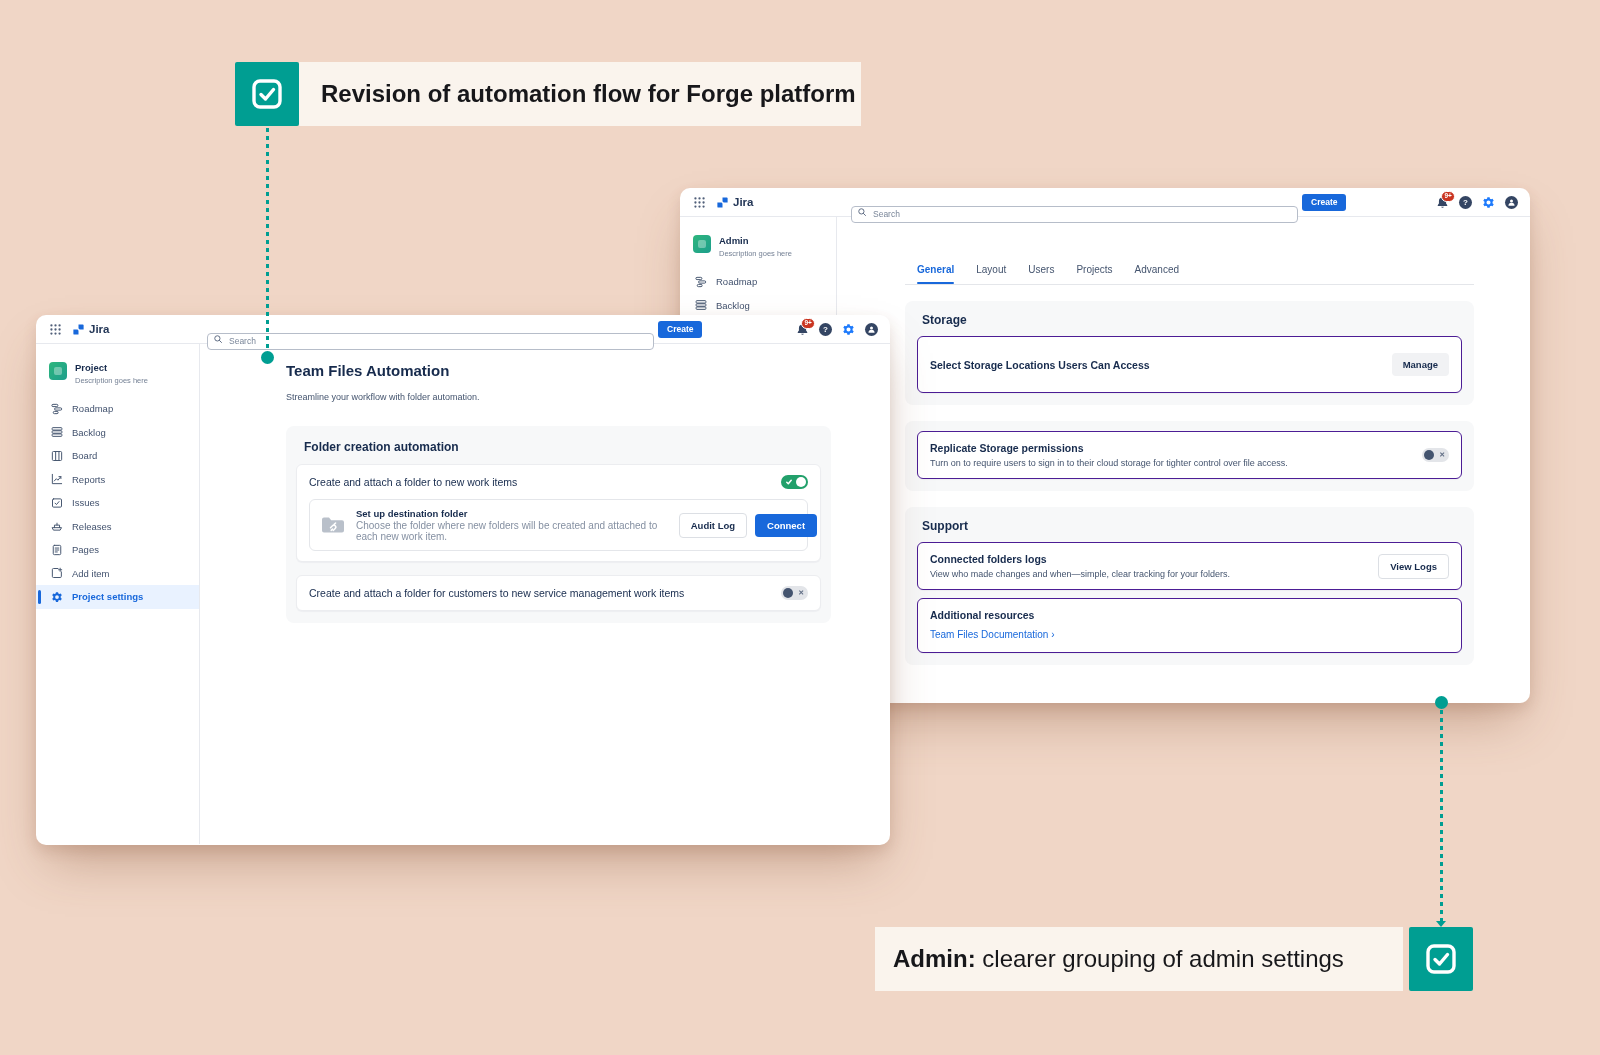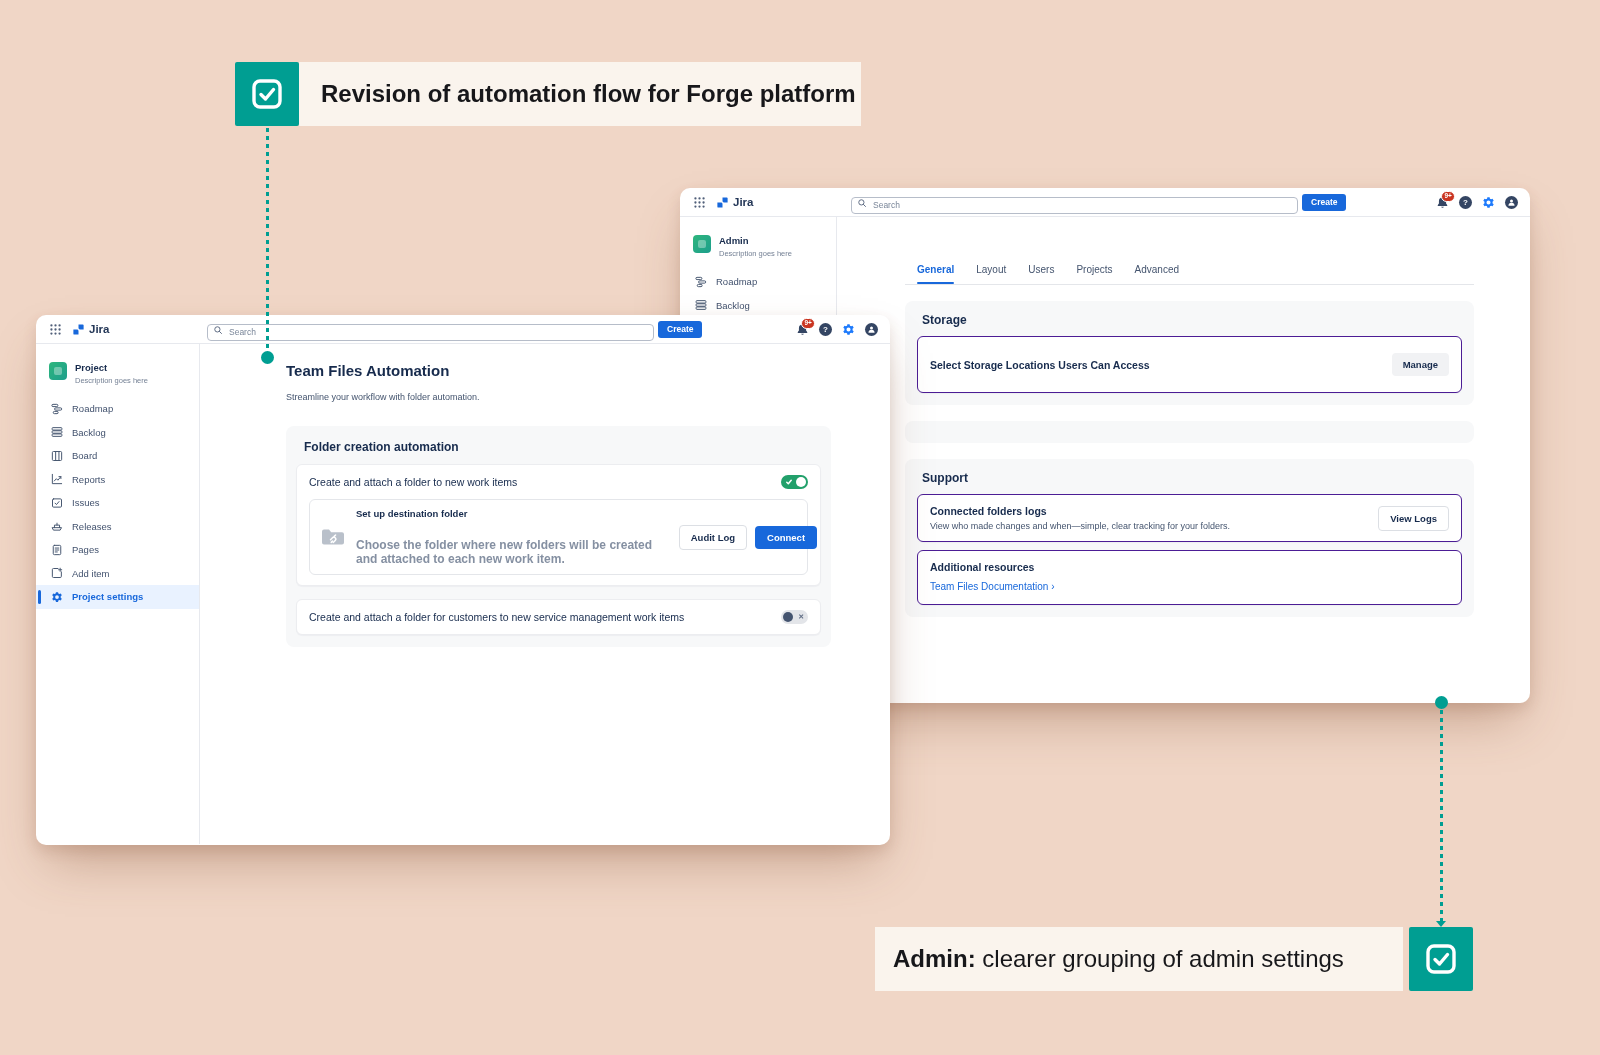--- a/index.html
+++ b/index.html
@@ -10,21 +10,21 @@
   .window { position:absolute; background:#fff; border-radius:10px; overflow:hidden;
             box-shadow:0 26px 48px -12px rgba(130,77,47,.38), 0 6px 14px rgba(130,77,47,.16); }
   .win-right { left:680px; top:188px; width:850px; height:515px; z-index:1; }
   .win-left  { left:36px;  top:315px; width:854px; height:530px; z-index:2; }
 
   .win-header { height:29px; border-bottom:1px solid #E7E9EE; display:flex; align-items:center;
                 padding:0 12px; position:relative; }
   .grid-btn { width:15px; height:15px; display:flex; align-items:center; justify-content:center; cursor:pointer; }
   .logo { display:flex; align-items:center; gap:4px; margin-left:9px; }
   .logo-text { font-size:11.5px; font-weight:600; color:#253858; }
-  .searchbox { position:absolute; left:171px; top:6px; width:447px; height:17px; }
+  .searchbox { position:absolute; left:171px; top:15px; width:447px; height:17px; }
   .searchbox input { width:100%; height:100%; border:1px solid #B6BDC9; border-radius:4px;
                      padding:0 6px 0 21px; font-size:8.5px; color:#44546E; outline:none;
                      font-family:"Liberation Sans", sans-serif; background:#fff; }
   .searchbox input::placeholder { color:#7A8699; }
   .searchbox .mag { position:absolute; left:6px; top:3.5px; }
   .create-btn { position:absolute; left:622px; top:5.5px; height:17px; padding:0 9px; background:#1868DB;
                 color:#fff; font-size:8.5px; font-weight:600; border:none; border-radius:3px; cursor:pointer;
                 font-family:"Liberation Sans", sans-serif; }
   .hicons { position:absolute; right:11px; top:0; height:29px; display:flex; align-items:center; gap:8px; }
   .hicon { position:relative; width:15px; height:15px; display:flex; align-items:center; justify-content:center; cursor:pointer; }
@@ -84,21 +84,21 @@
   .auto-section { margin-top:24px; width:545px; background:#F7F8F9; border-radius:8px; padding:12px 10px; }
   .auto-heading { font-size:12px; font-weight:bold; color:#172B4D; margin:2px 0 10px 8px; }
   .rule-card { background:#fff; border:1px solid #ECEDF0; border-radius:6px; padding:10px 12px;
                box-shadow:0 1px 1px rgba(9,30,66,.04); }
   .rule-row { display:flex; align-items:center; justify-content:space-between; gap:10px; }
   .rule-label { font-size:10.5px; color:#172B4D; }
   .subcard { margin-top:10px; border:1px solid #E4E6EA; border-radius:6px; padding:8px 10px;
              display:flex; align-items:center; gap:10px; }
   .folder-ic { flex:none; }
   .sub-title { font-size:9.5px; font-weight:bold; color:#172B4D; }
-  .sub-desc  { font-size:12px; color:#8590A2; margin-top:19px;font-weight:bold; }
+  .sub-desc  { font-size:10px; color:#8590A2; margin-top:1px; }
   .sub-actions { margin-left:auto; display:flex; gap:8px; align-items:center; }
   .rule-card2 { margin-top:13px; }
 
   
   .toggle { width:27px; height:14px; border-radius:8px; position:relative; flex:none; cursor:pointer; display:inline-block; }
   .toggle.on { background:#22A06B; }
   .toggle.on .knob { position:absolute; right:2px; top:2px; width:10px; height:10px; border-radius:50%; background:#fff; }
   .toggle.on svg { position:absolute; left:4.5px; top:4px; }
   .toggle.off { background:#E3E5E9; }
   .toggle.off .knob { position:absolute; left:2px; top:2px; width:10px; height:10px; border-radius:50%; background:#44546F; }
@@ -225,20 +225,30 @@
 
         <section class="section">
           <div class="section-heading">Storage</div>
           <div class="card tall">
             <div class="card-title">Select Storage Locations Users Can Access</div>
             <button class="btn-subtle">Manage</button>
           </div>
         </section>
 
         <section class="section">
+          <div class="card">
+            <div>
+              <div class="card-title">Replicate Storage permissions</div>
+              <div class="card-desc">Turn on to require users to sign in to their cloud storage for tighter control over file access.</div>
+            </div>
+            <span class="toggle off">
+              <span class="knob"></span>
+                <span class="x">✕</span>
+            </span>
+          </div>
         </section>
 
         <section class="section">
           <div class="section-heading">Support</div>
           <div class="card">
             <div>
               <div class="card-title">Connected folders logs</div>
               <div class="card-desc">View who made changes and when—simple, clear tracking for your folders.</div>
             </div>
             <button class="btn-outline">View Logs</button>

